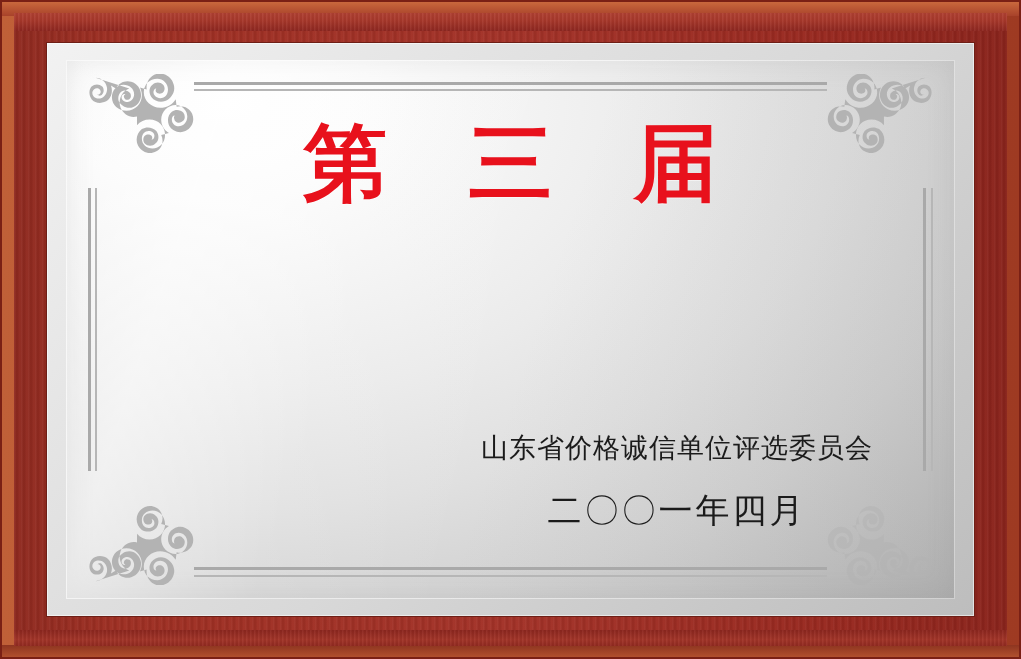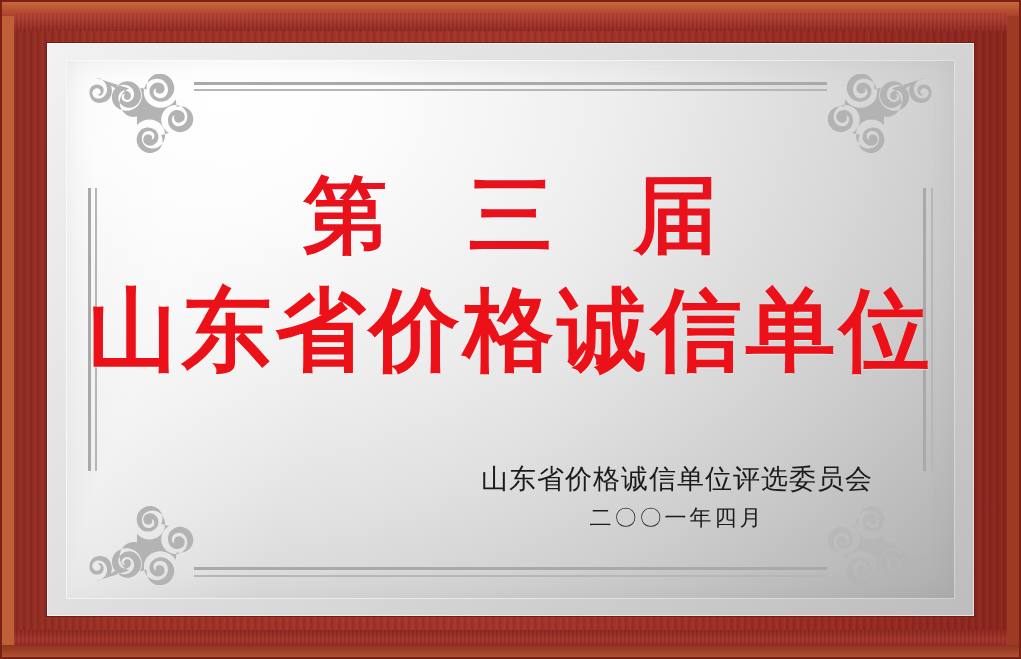--- a/index.html
+++ b/index.html
@@ -110,21 +110,21 @@
   .orn svg{width:100%;height:100%;display:block;}
   .orn-tl{left:14px;top:14px;}
   .orn-tr{right:14px;top:14px;transform:scaleX(-1);}
   .orn-bl{left:14px;bottom:14px;transform:scaleY(-1);}
   .orn-br{right:14px;bottom:14px;transform:scale(-1,-1);opacity:0.5;}
 
   
   .inscription{
     position:absolute;left:0;right:0;top:0;bottom:0;
     display:flex;flex-direction:column;align-items:center;
-    padding-top:112px;box-sizing:border-box;
+    padding-top:60px;box-sizing:border-box;
   }
   .title-line1{
     color:#e8111c;
     font-family:"DejaVu Serif","Liberation Serif",serif;
     font-weight:bold;
     font-size:84px;
     line-height:1.02;
     letter-spacing:26px;
     text-indent:26px;
     white-space:nowrap;
@@ -141,21 +141,21 @@
     white-space:nowrap;
     text-shadow:0 1px 0 rgba(255,255,255,0.5);
   }
 
   .signature{
     position:absolute;right:82px;bottom:68px;
     text-align:center;color:#1b1b1b;
     font-family:"DejaVu Sans","Liberation Sans",sans-serif;
   }
   .sig-org{font-size:27px;line-height:1.25;letter-spacing:1px;white-space:nowrap;}
-  .sig-date{font-size:22px;line-height:1.25;letter-spacing:3px;margin-top:8px;white-space:nowrap;}
+  .sig-date{font-size:34px;line-height:1.25;letter-spacing:3px;margin-top:24px;white-space:nowrap;}
 </style>
 </head>
 <body>
 
 <div class="plaque">
 
   <div class="bevel-outer"></div>
   <div class="frame-wood"></div>
   <div class="frame-inner-edge"></div>
   <div class="bevel-silver"></div>
@@ -191,21 +191,20 @@
     </div>
 
     <div class="orn orn-br">
       <svg viewBox="0 0 120 120" fill="currentColor" aria-hidden="true">
         <path d="M104 4c-5 0-9 3-11 7-2 4-1 9 2 12 2 2 5 3 8 2 3-1 5-4 4-7-1-2-3-4-6-3-2 1-3 3-2 5 1 1 2 2 3 1-1 2-4 2-5 0-2-2-2-6 0-8 3-3 8-3 11 0 3 3 3 9 0 13-4 5-12 5-17 1-4-4-5-10-3-15l-5 3c-3-6-10-9-16-7-7 2-11 9-10 16 1 6 6 11 12 11 5 0 9-3 11-7 1-4 0-8-3-10-3-2-7-1-9 2-1 2-1 5 1 6 2 1 4 1 5-1 1-1 1-3-1-4 2-1 4 1 4 3 0 3-3 5-6 5-4 0-7-4-7-8 0-6 5-10 11-10 7 0 12 6 12 13 0 8-7 14-15 14-9 0-16-7-16-16 0-3 1-6 2-8l-7 2c1-7-3-14-10-16-8-2-16 3-18 11-2 7 2 14 9 17 5 2 11 0 14-4 3-4 3-10-1-13-3-3-8-3-11 0-2 2-2 6 0 8 2 2 5 2 7 0 1-1 1-3 0-4 2 0 3 2 3 4 0 3-3 6-7 6-5 0-8-4-8-9 0-6 5-11 11-11 8 0 14 6 14 14 0 9-8 16-17 16-7 0-13-4-16-9l-1 8c-6-2-13 1-16 7-3 7 0 15 7 18 6 3 14 0 17-6 2-5 1-11-3-14-4-3-9-2-12 1-2 3-2 7 1 9 2 2 6 2 8-1 1-2 1-4 0-5 2 0 3 2 3 4 0 4-3 7-7 7-5 0-9-4-9-10 0-6 5-12 12-12 8 0 15 7 15 15 0 6-3 11-8 14l8 2c-3 6-1 14 5 17 7 4 15 1 19-6 3-6 1-13-4-17-5-3-11-2-15 2-3 4-3 10 1 13 3 3 8 3 11 0 2-2 2-6 0-8-2-2-5-2-7 0-1 1-1 3 0 4-2 0-3-2-3-4 0-3 3-5 6-5 4 0 7 3 7 8 0 6-5 10-11 10-7 0-13-6-13-14 0-9 7-16 16-16 5 0 10 2 13 6l0-9c7 2 14-2 17-9 3-8-1-17-9-20z" transform="scale(-1,1) translate(-120,0)"></path>
       </svg>
     </div>
 
     <div class="inscription">
       <div class="title-line1">第 三 届</div>
-      <div class="title-line2">山东省价格诚信单位</div>
     </div>
 
     <div class="signature">
       <div class="sig-org">山东省价格诚信单位评选委员会</div>
       <div class="sig-date">二〇〇一年四月</div>
     </div>
 
   </div>
 </div>
 

